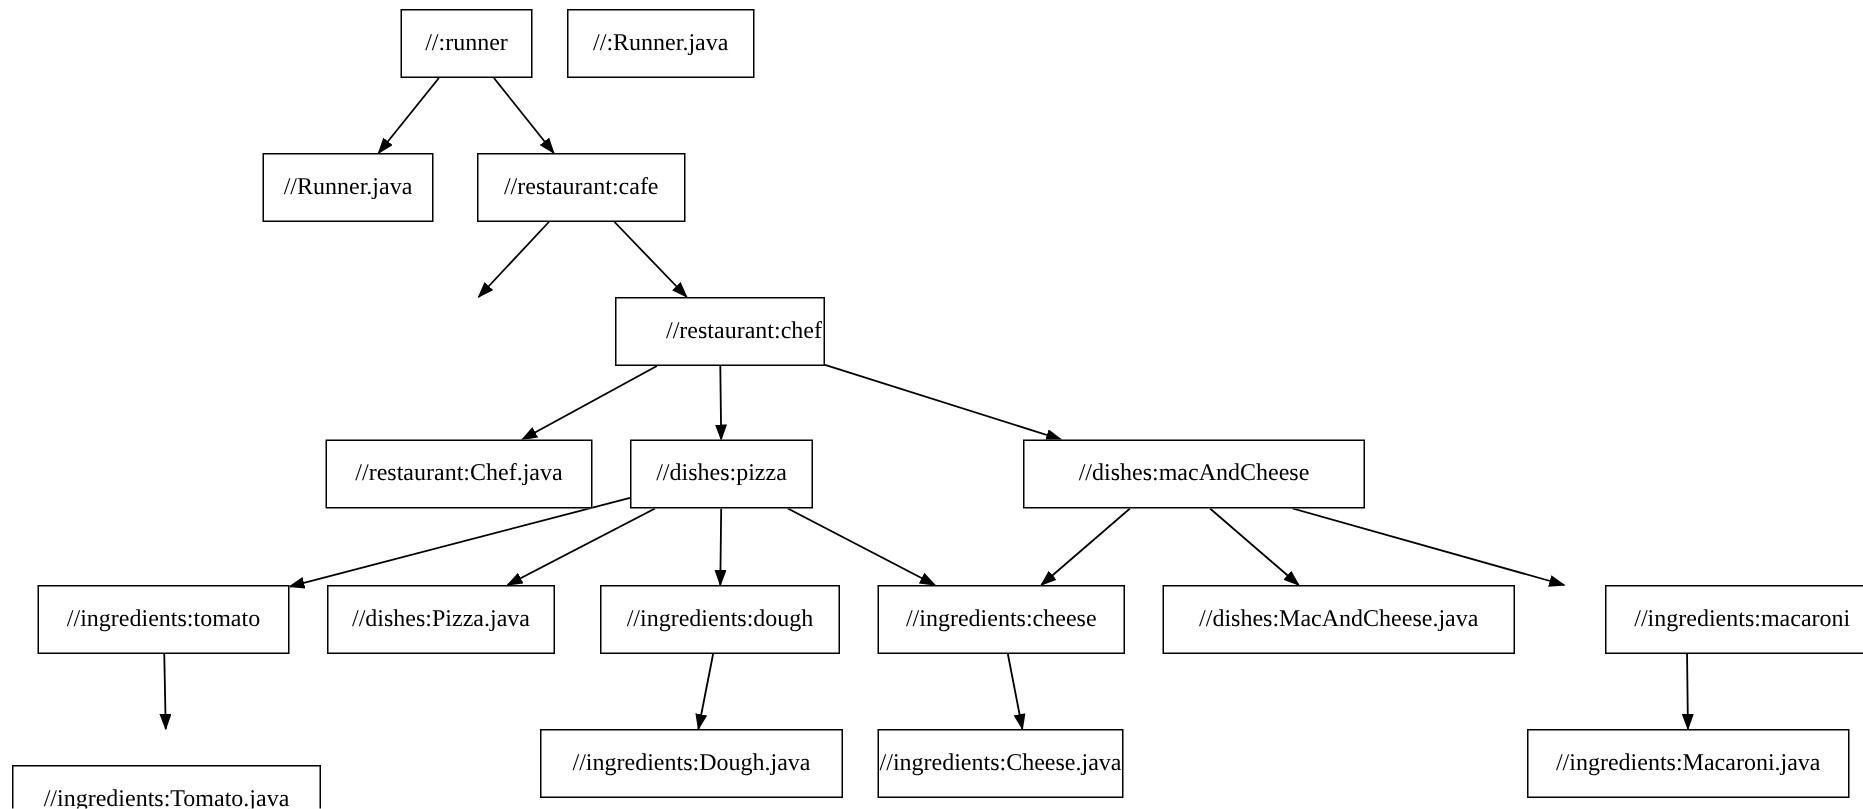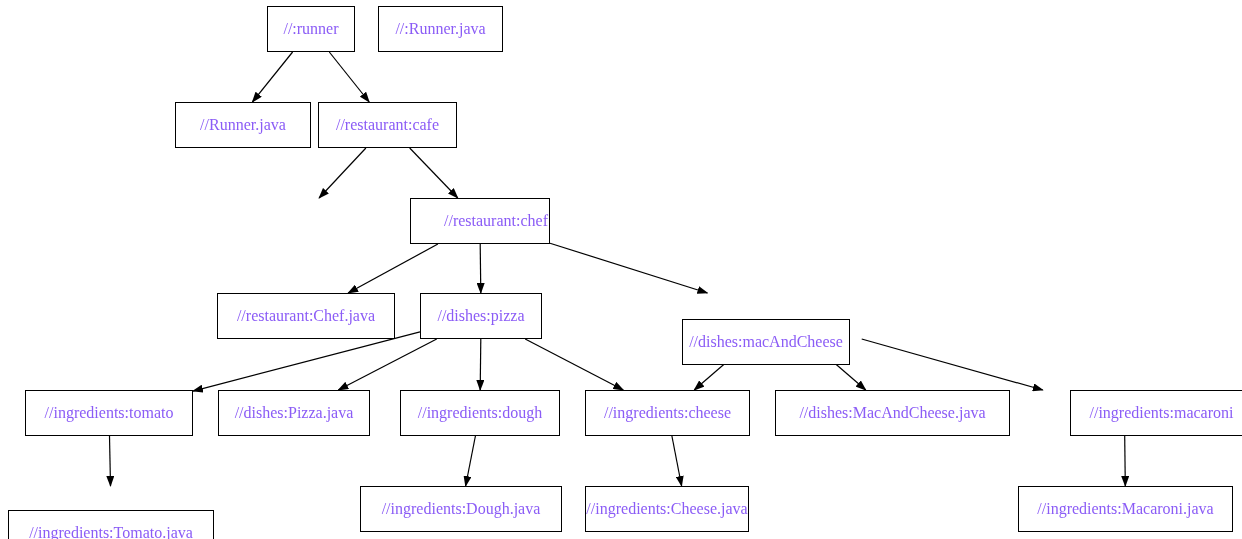--- a/index.html
+++ b/index.html
@@ -20,21 +20,21 @@
     width: 1242px; height: 539px;
   }
   .node {
     position: absolute;
     box-sizing: border-box;
     background: #ffffff;
     border: 1px solid #000000;
     display: flex;
     align-items: center;
     justify-content: center;
-    color: #8b5cf6;
+    color: #000000;
     font-size: 16px;
     line-height: 1;
     white-space: nowrap;
   }
   .edge-line {
     stroke: #000000;
     stroke-width: 1.2;
     fill: none;
   }
 </style>
@@ -69,36 +69,36 @@
         <line x1="1124.7" y1="436.0" x2="1125.3" y2="486.0" class="edge-line" marker-end="url(#arrow)"></line>
       </g>
   </svg>
 
 <div class="node" style="left: 267px; top: 6px; width: 88px; height: 46px;">
       <span>//:runner</span>
     </div>
     <div class="node" style="left: 378px; top: 6px; width: 125px; height: 46px;">
       <span>//:Runner.java</span>
     </div>
-    <div class="node" style="left: 175px; top: 102px; width: 136px; height: 46px;">
+    <div class="node" style="left: 175px; top: 102px; width: 114px; height: 46px;">
       <span>//Runner.java</span>
     </div>
     <div class="node" style="left: 318px; top: 102px; width: 139px; height: 46px;">
       <span>//restaurant:cafe</span>
     </div>
     <div class="node" style="left: 410px; top: 198px; width: 140px; height: 46px; padding-left: 32px;">
       <span>//restaurant:chef</span>
     </div>
     <div class="node" style="left: 217px; top: 293px; width: 178px; height: 46px;">
       <span>//restaurant:Chef.java</span>
     </div>
     <div class="node" style="left: 420px; top: 293px; width: 122px; height: 46px;">
       <span>//dishes:pizza</span>
     </div>
-    <div class="node" style="left: 682px; top: 293px; width: 168px; height: 46px; margin-top: 26px;">
+    <div class="node" style="left: 682px; top: 293px; width: 228px; height: 46px;">
       <span>//dishes:macAndCheese</span>
     </div>
     <div class="node" style="left: 25px; top: 390px; width: 168px; height: 46px;">
       <span>//ingredients:tomato</span>
     </div>
     <div class="node" style="left: 218px; top: 390px; width: 152px; height: 46px;">
       <span>//dishes:Pizza.java</span>
     </div>
     <div class="node" style="left: 400px; top: 390px; width: 160px; height: 46px;">
       <span>//ingredients:dough</span>

